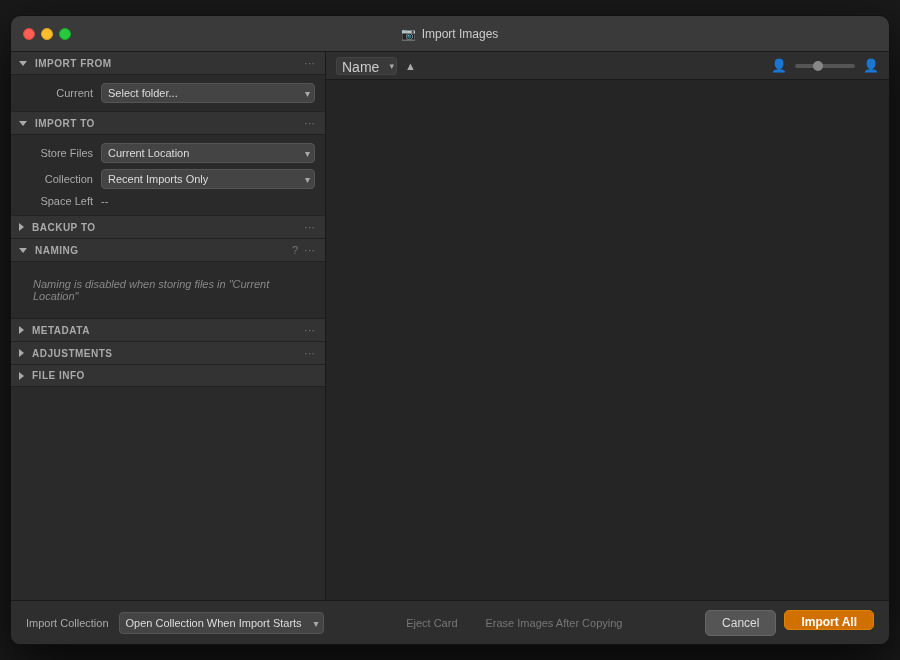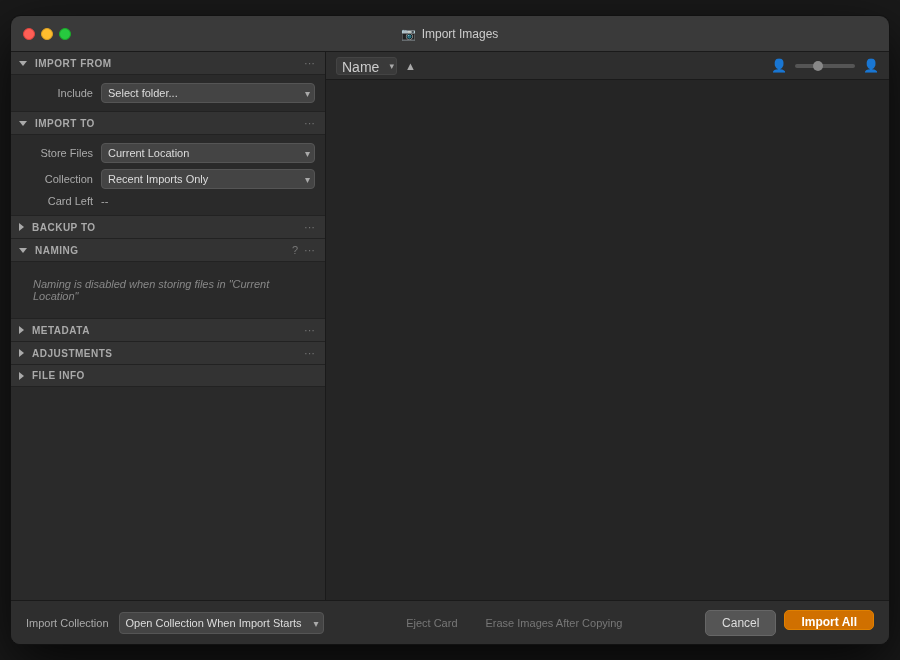--- a/index.html
+++ b/index.html
@@ -415,21 +415,21 @@
 
       <div class="section-header">
         <div class="section-header-left">
           <span class="triangle-open"></span>
           <span class="section-header-label">IMPORT FROM</span>
         </div>
         <span class="section-dots">···</span>
       </div>
       <div class="section-content">
         <div class="form-row">
-          <span class="form-label">Include</span>
+          <span class="form-label">Current</span>
           <div class="dropdown-wrapper">
             <select>
               <option>Select folder...</option>
             </select>
           </div>
         </div>
       </div>
 
       <div class="section-header">
         <div class="section-header-left">
@@ -452,21 +452,21 @@
           <span class="form-label">Collection</span>
           <div class="dropdown-wrapper">
             <select>
               <option>Recent Imports Only</option>
               <option>None</option>
               <option>Choose Collection...</option>
             </select>
           </div>
         </div>
         <div class="form-row">
-          <span class="form-label">Card Left</span>
+          <span class="form-label">Space Left</span>
           <span class="space-left-value">--</span>
         </div>
       </div>
 
       <div class="section-header">
         <div class="section-header-left">
           <span class="triangle-closed"></span>
           <span class="section-header-label">BACKUP TO</span>
         </div>
         <span class="section-dots">···</span>

